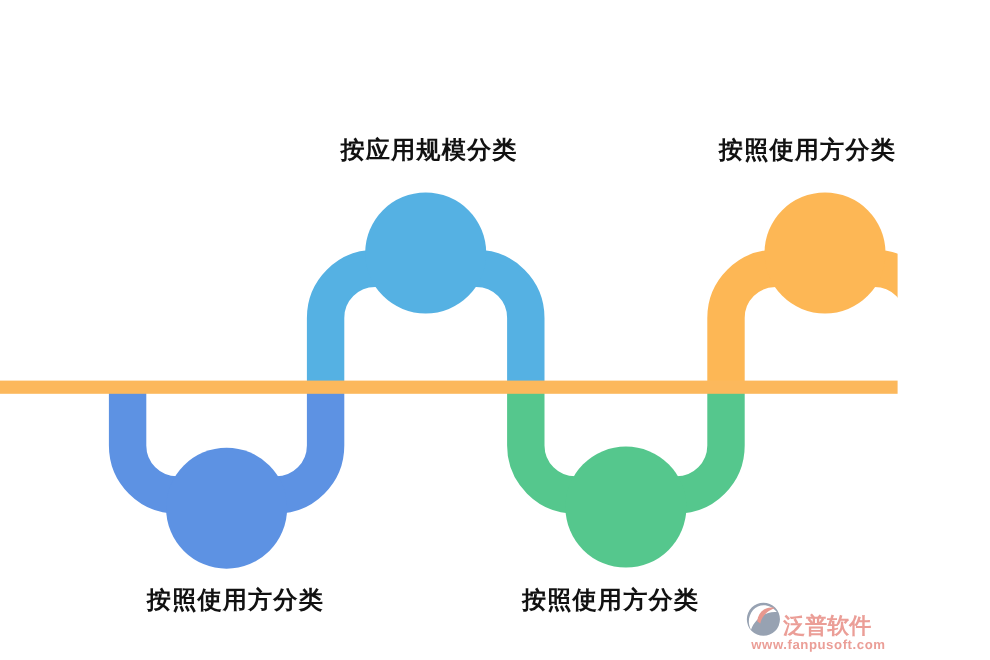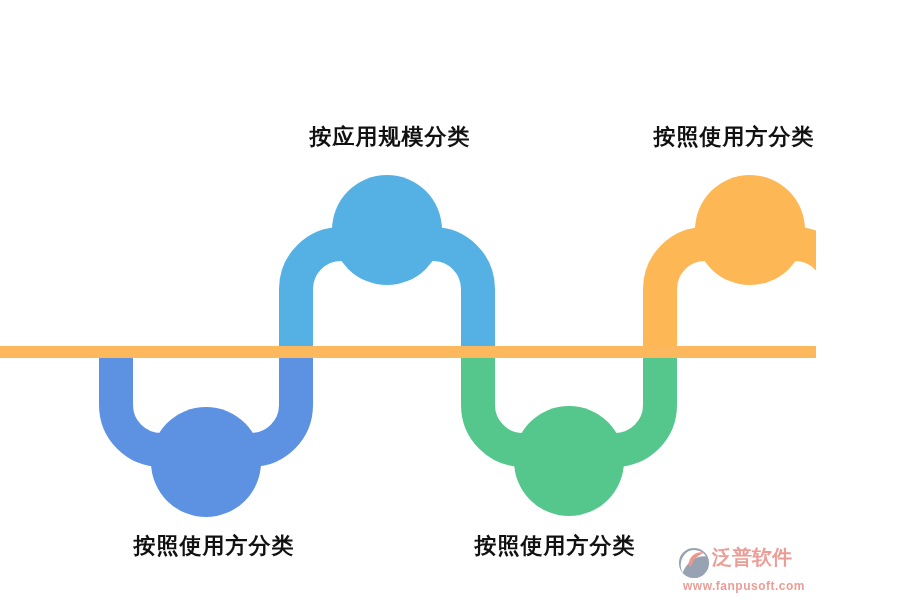--- a/index.html
+++ b/index.html
@@ -31,21 +31,21 @@
   }
   .watermark {
     position: absolute;
     right: 6px;
     bottom: 8px;
     width: 132px;
     line-height: 1;
   }
   .watermark-row {
     display: flex;
-    align-items: flex-start;
+    align-items: flex-end;
     gap: 2px;
   }
   .watermark-brand {
     font-size: 20px;
     font-weight: bold;
     white-space: nowrap;
   }
   .watermark-url {
     font-size: 12px;
     font-weight: bold;

